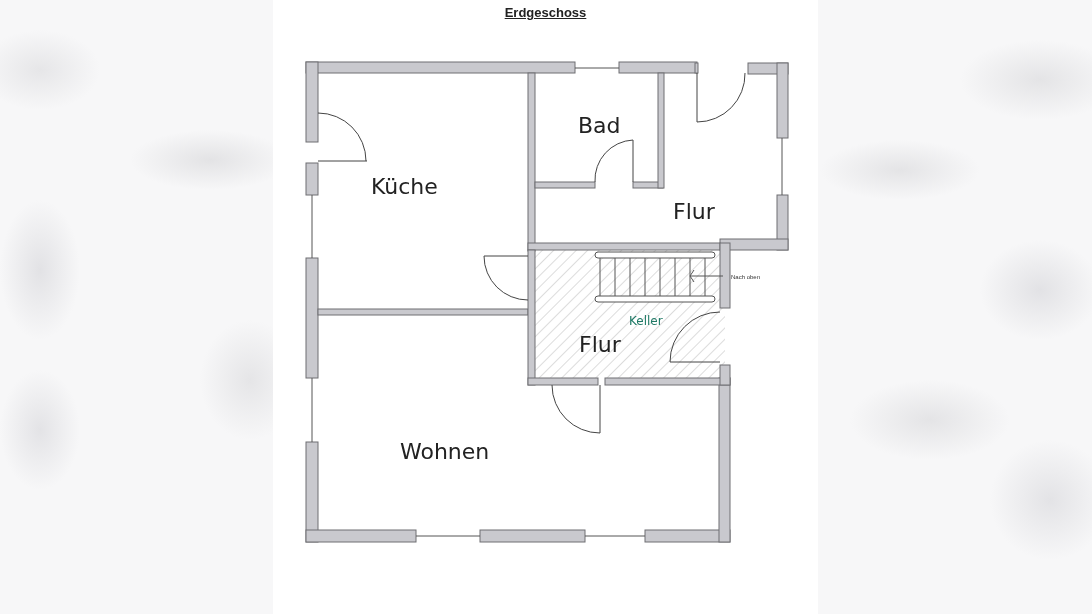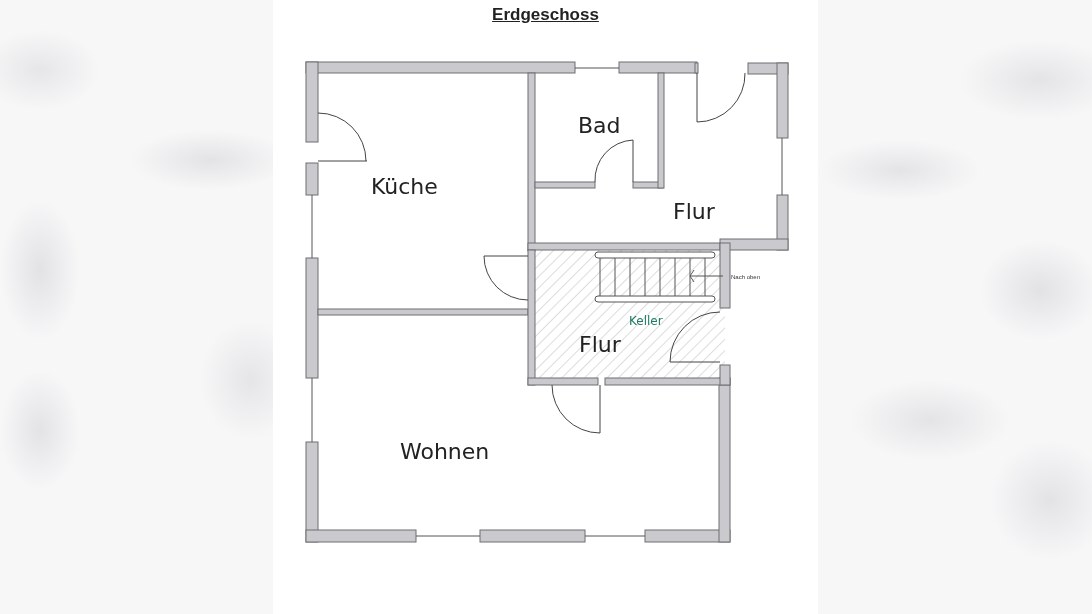--- a/index.html
+++ b/index.html
@@ -10,21 +10,21 @@
       radial-gradient(ellipse 40px 70px at 40px 270px,#e2e2e5,transparent),
       radial-gradient(ellipse 50px 60px at 250px 380px,#e5e5e7,transparent),
       radial-gradient(ellipse 40px 60px at 40px 430px,#e3e3e6,transparent),
       radial-gradient(ellipse 80px 40px at 1040px 80px,#e4e4e6,transparent),
       radial-gradient(ellipse 80px 30px at 900px 170px,#e4e4e6,transparent),
       radial-gradient(ellipse 60px 50px at 1040px 290px,#e2e2e5,transparent),
       radial-gradient(ellipse 80px 40px at 930px 420px,#e4e4e6,transparent),
       radial-gradient(ellipse 60px 60px at 1050px 500px,#e3e3e6,transparent),
       #f7f7f8;}
   .page{position:absolute;left:273px;top:0;width:545px;height:614px;background:#ffffff;}
-  .title{position:absolute;left:0;top:5px;width:100%;text-align:center;font-weight:bold;font-size:17px;text-decoration:underline;color:#222;}
+  .title{position:absolute;left:0;top:5px;width:100%;text-align:center;font-weight:bold;font-size:13px;text-decoration:underline;color:#222;}
   svg{position:absolute;left:0;top:0;}
   .room{font-family:"DejaVu Sans",sans-serif;fill:#222;}
 </style>
 </head>
 <body>
 
 <div class="bg"></div>
 <div class="page">
   <div class="title">Erdgeschoss</div>
 </div>

